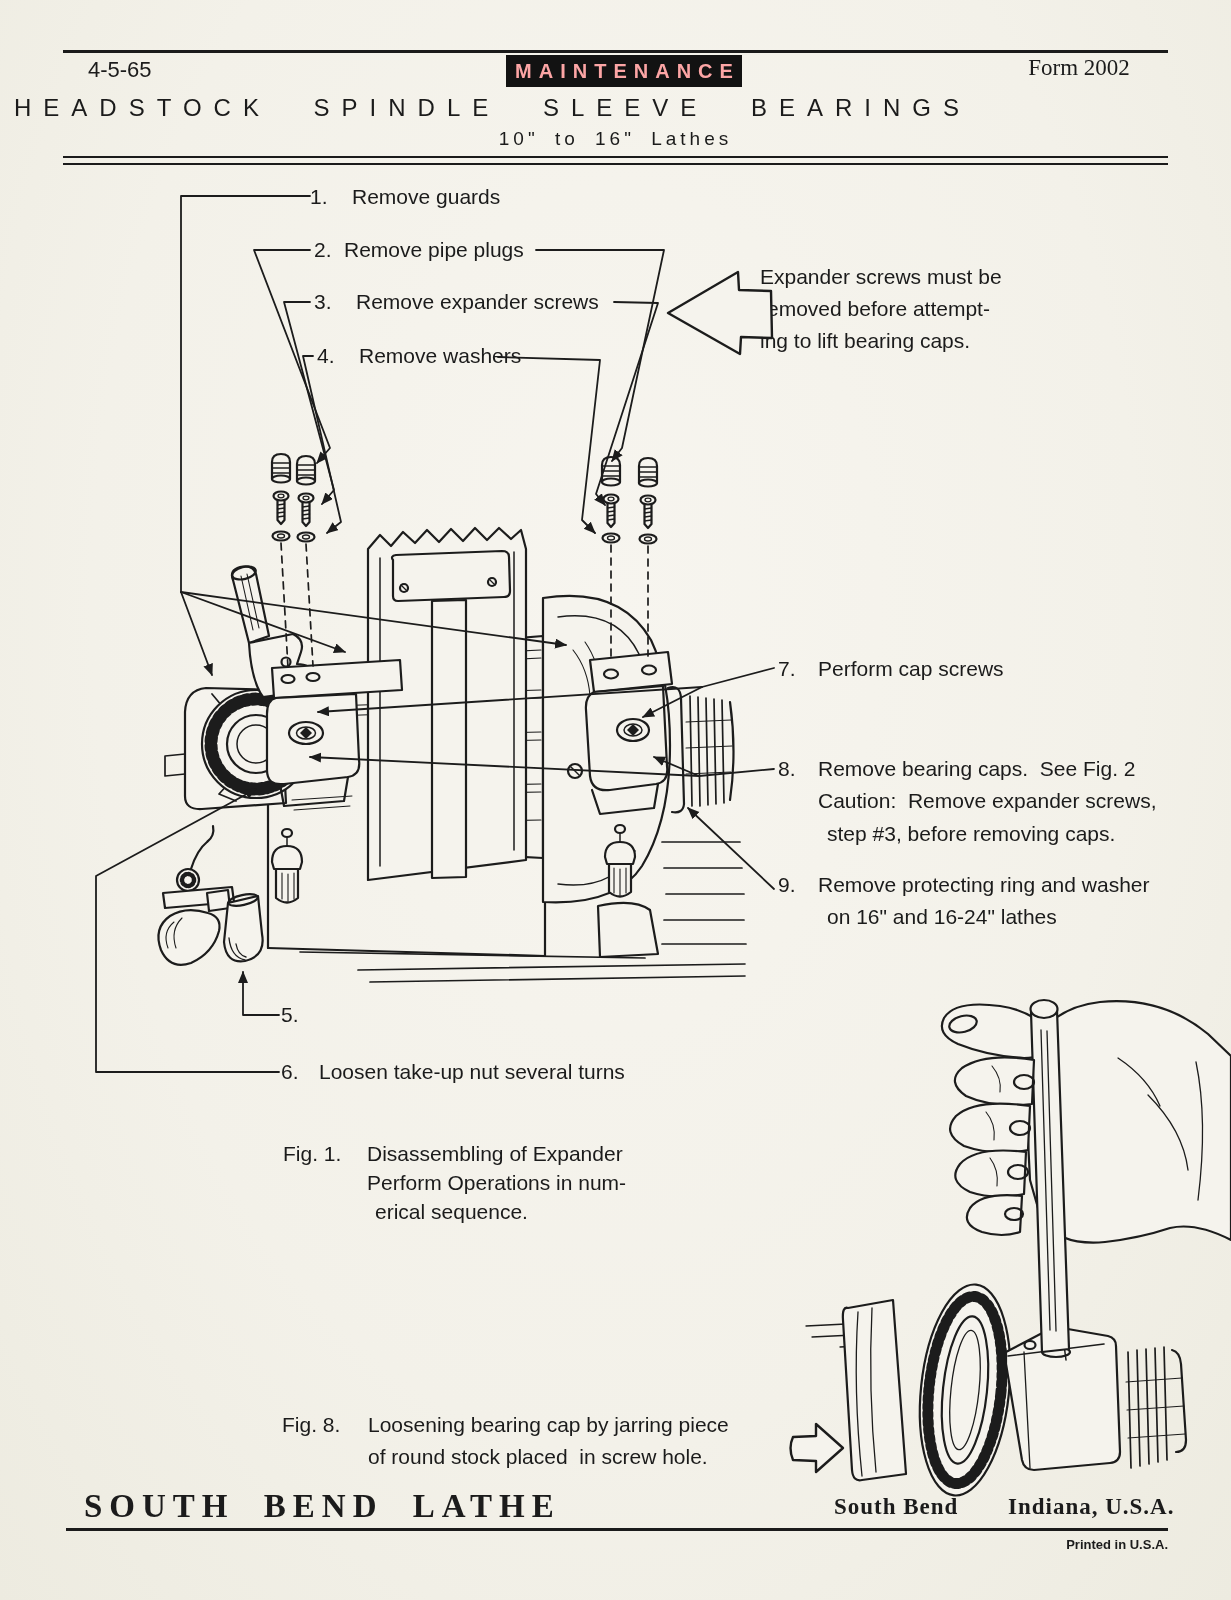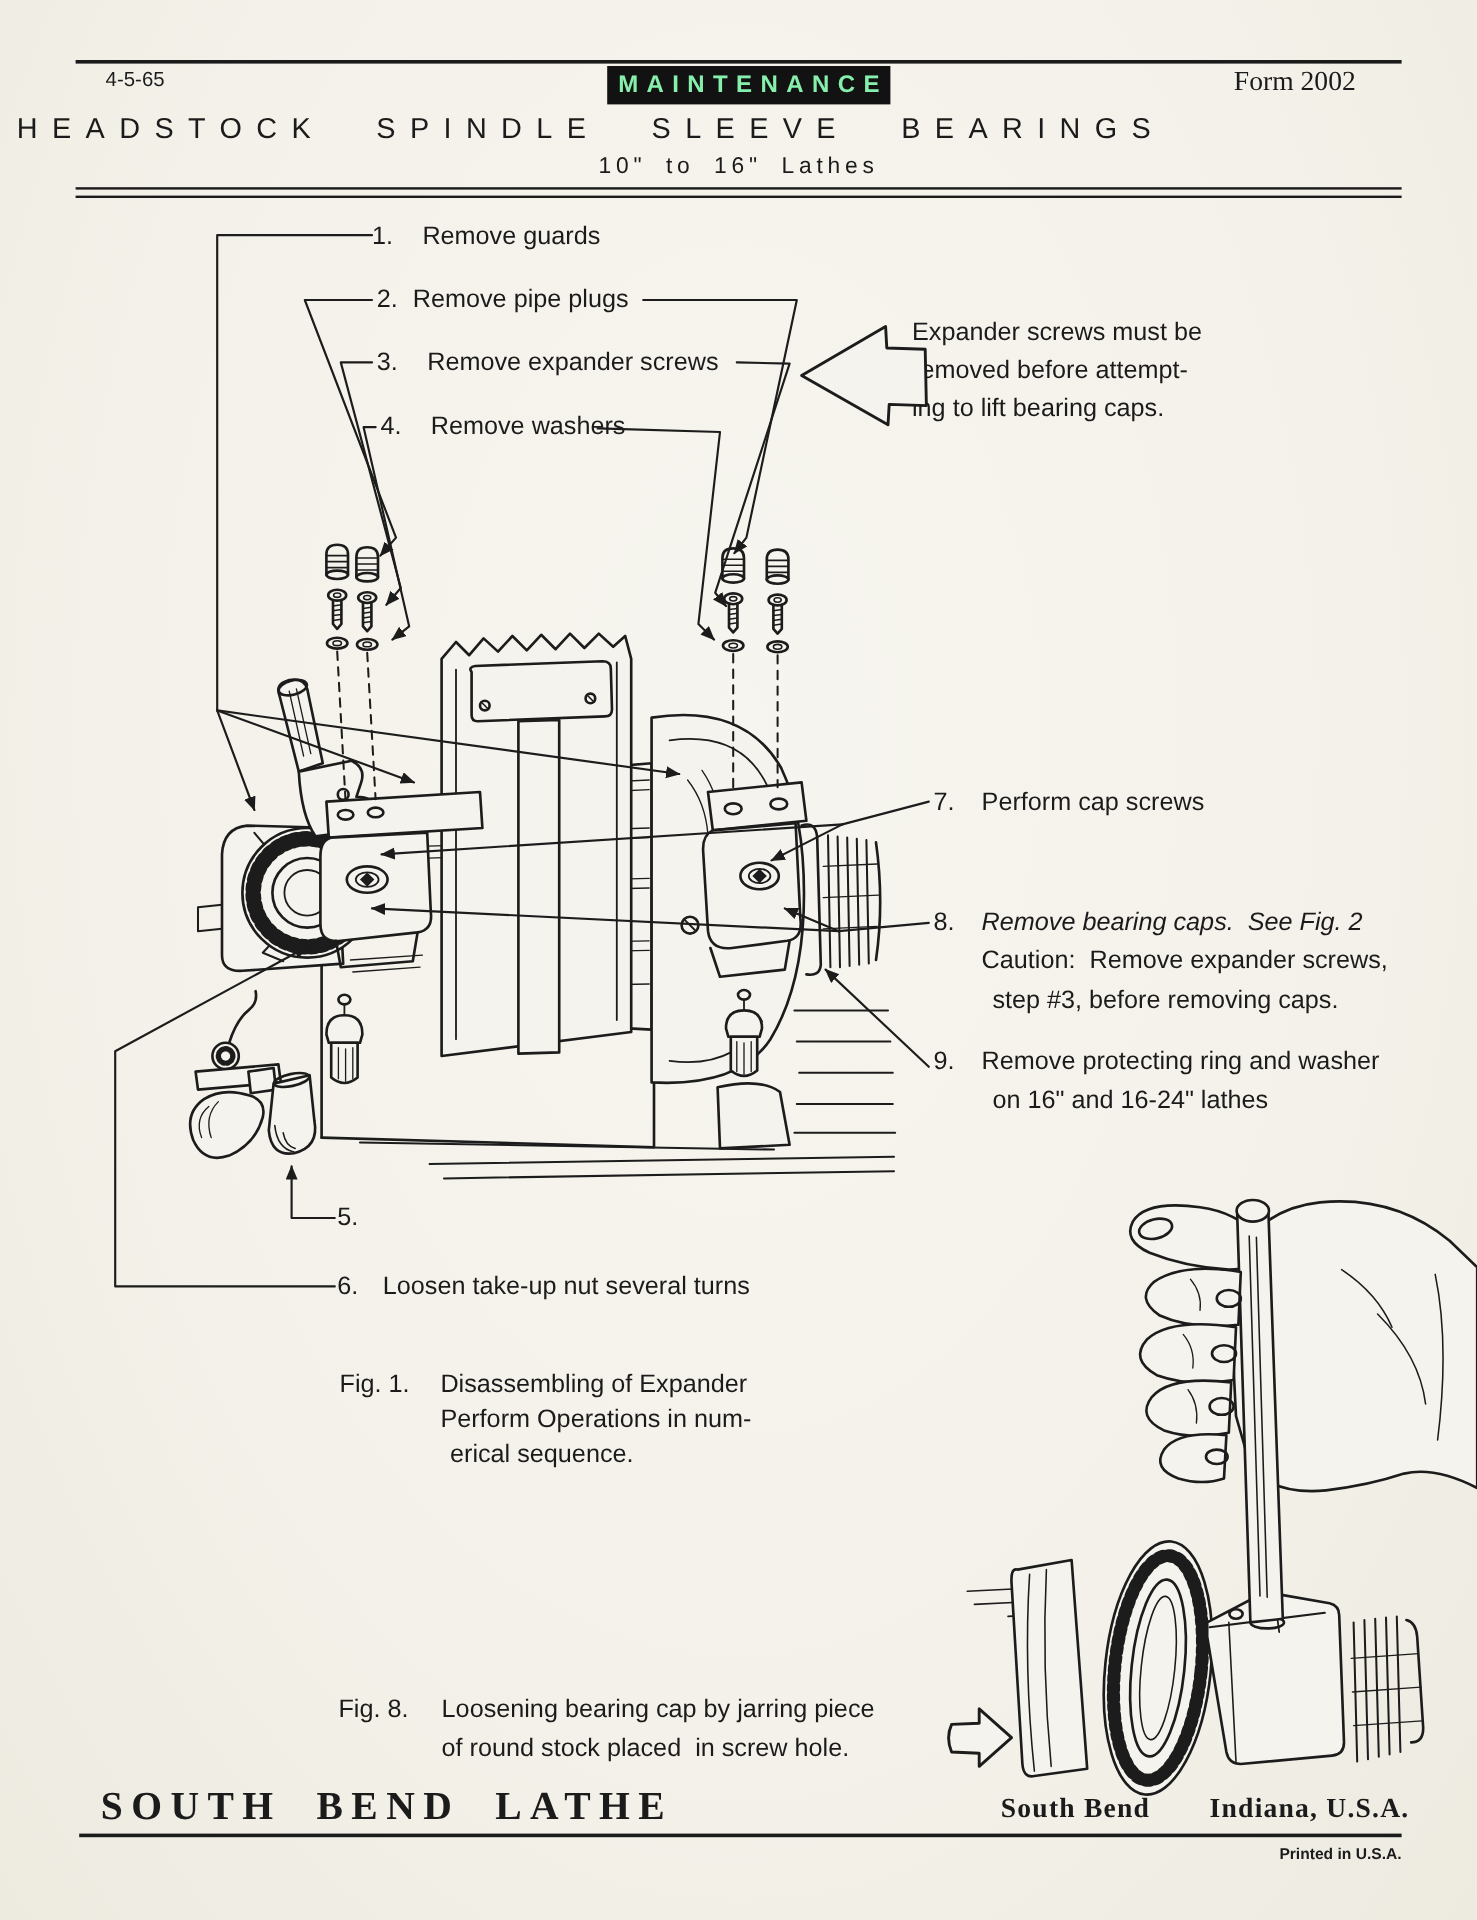--- a/index.html
+++ b/index.html
@@ -5,24 +5,24 @@
   html,body { margin:0; padding:0; background:#888; }
   .page {
     position:relative; width:1231px; height:1600px; margin:0 auto;
     background: radial-gradient(ellipse at 50% 38%, #f7f5ef 0%, #f3f1e9 60%, #edebe0 100%);
     font-family:"Liberation Sans","DejaVu Sans",sans-serif;
     color:#1b1b1b; overflow:hidden;
   }
   .abs { position:absolute; white-space:pre; }
   .rule { position:absolute; background:#1b1b1b; }
   
-  .date { left:88px; top:57px; font-size:17px; }
+  .date { left:88px; top:57px; font-size:22px; }
   .maint-box { left:506px; top:55px; width:236px; height:32px; background:#121212;
     display:flex; align-items:center; justify-content:center; }
-  .maint-box span { color:#86efac; font-size:20px; font-weight:bold; letter-spacing:7px; padding-left:7px; }
+  .maint-box span { color:#fca5a5; font-size:20px; font-weight:bold; letter-spacing:7px; padding-left:7px; }
   .form { left:990px; top:55px; width:178px; font-size:23px; text-align:center;
     font-family:"Liberation Serif","DejaVu Serif",serif; }
   .title { left:0; top:94px; width:985px; text-align:center; font-size:24px;
     letter-spacing:12px; word-spacing:24px; }
   .subtitle { left:0; top:128px; width:1231px; text-align:center; font-size:19px;
     letter-spacing:4px; word-spacing:7px; }
   
   .co { font-size:21px; line-height:22px; }
   .serifb { font-family:"Liberation Serif","DejaVu Serif",serif; font-weight:bold; }
   .brand { left:84px; top:1488px; font-size:33px; letter-spacing:7px; word-spacing:14px; }
@@ -69,21 +69,21 @@
   <div class="abs co" style="left:359px; top:345px;">Remove washers</div>
 
   <div class="abs co" style="left:760px; top:266px;">Expander screws must be</div>
   <div class="abs co" style="left:760px; top:298px;">removed before attempt-</div>
   <div class="abs co" style="left:760px; top:330px;">ing to lift bearing caps.</div>
 
   <div class="abs co" style="left:778px; top:658px;">7.</div>
   <div class="abs co" style="left:818px; top:658px;">Perform cap screws</div>
 
   <div class="abs co" style="left:778px; top:758px;">8.</div>
-  <div class="abs co" style="left:818px; top:758px;font-style:italic;">Remove bearing caps.  See Fig. 2</div>
+  <div class="abs co" style="left:818px; top:758px;">Remove bearing caps.  See Fig. 2</div>
   <div class="abs co" style="left:818px; top:790px;">Caution:  Remove expander screws,</div>
   <div class="abs co" style="left:827px; top:823px;">step #3, before removing caps.</div>
 
   <div class="abs co" style="left:778px; top:874px;">9.</div>
   <div class="abs co" style="left:818px; top:874px;">Remove protecting ring and washer</div>
   <div class="abs co" style="left:827px; top:906px;">on 16" and 16-24" lathes</div>
 
   <div class="abs co" style="left:281px; top:1004px;">5.</div>
 
   <div class="abs co" style="left:281px; top:1061px;">6.</div>

